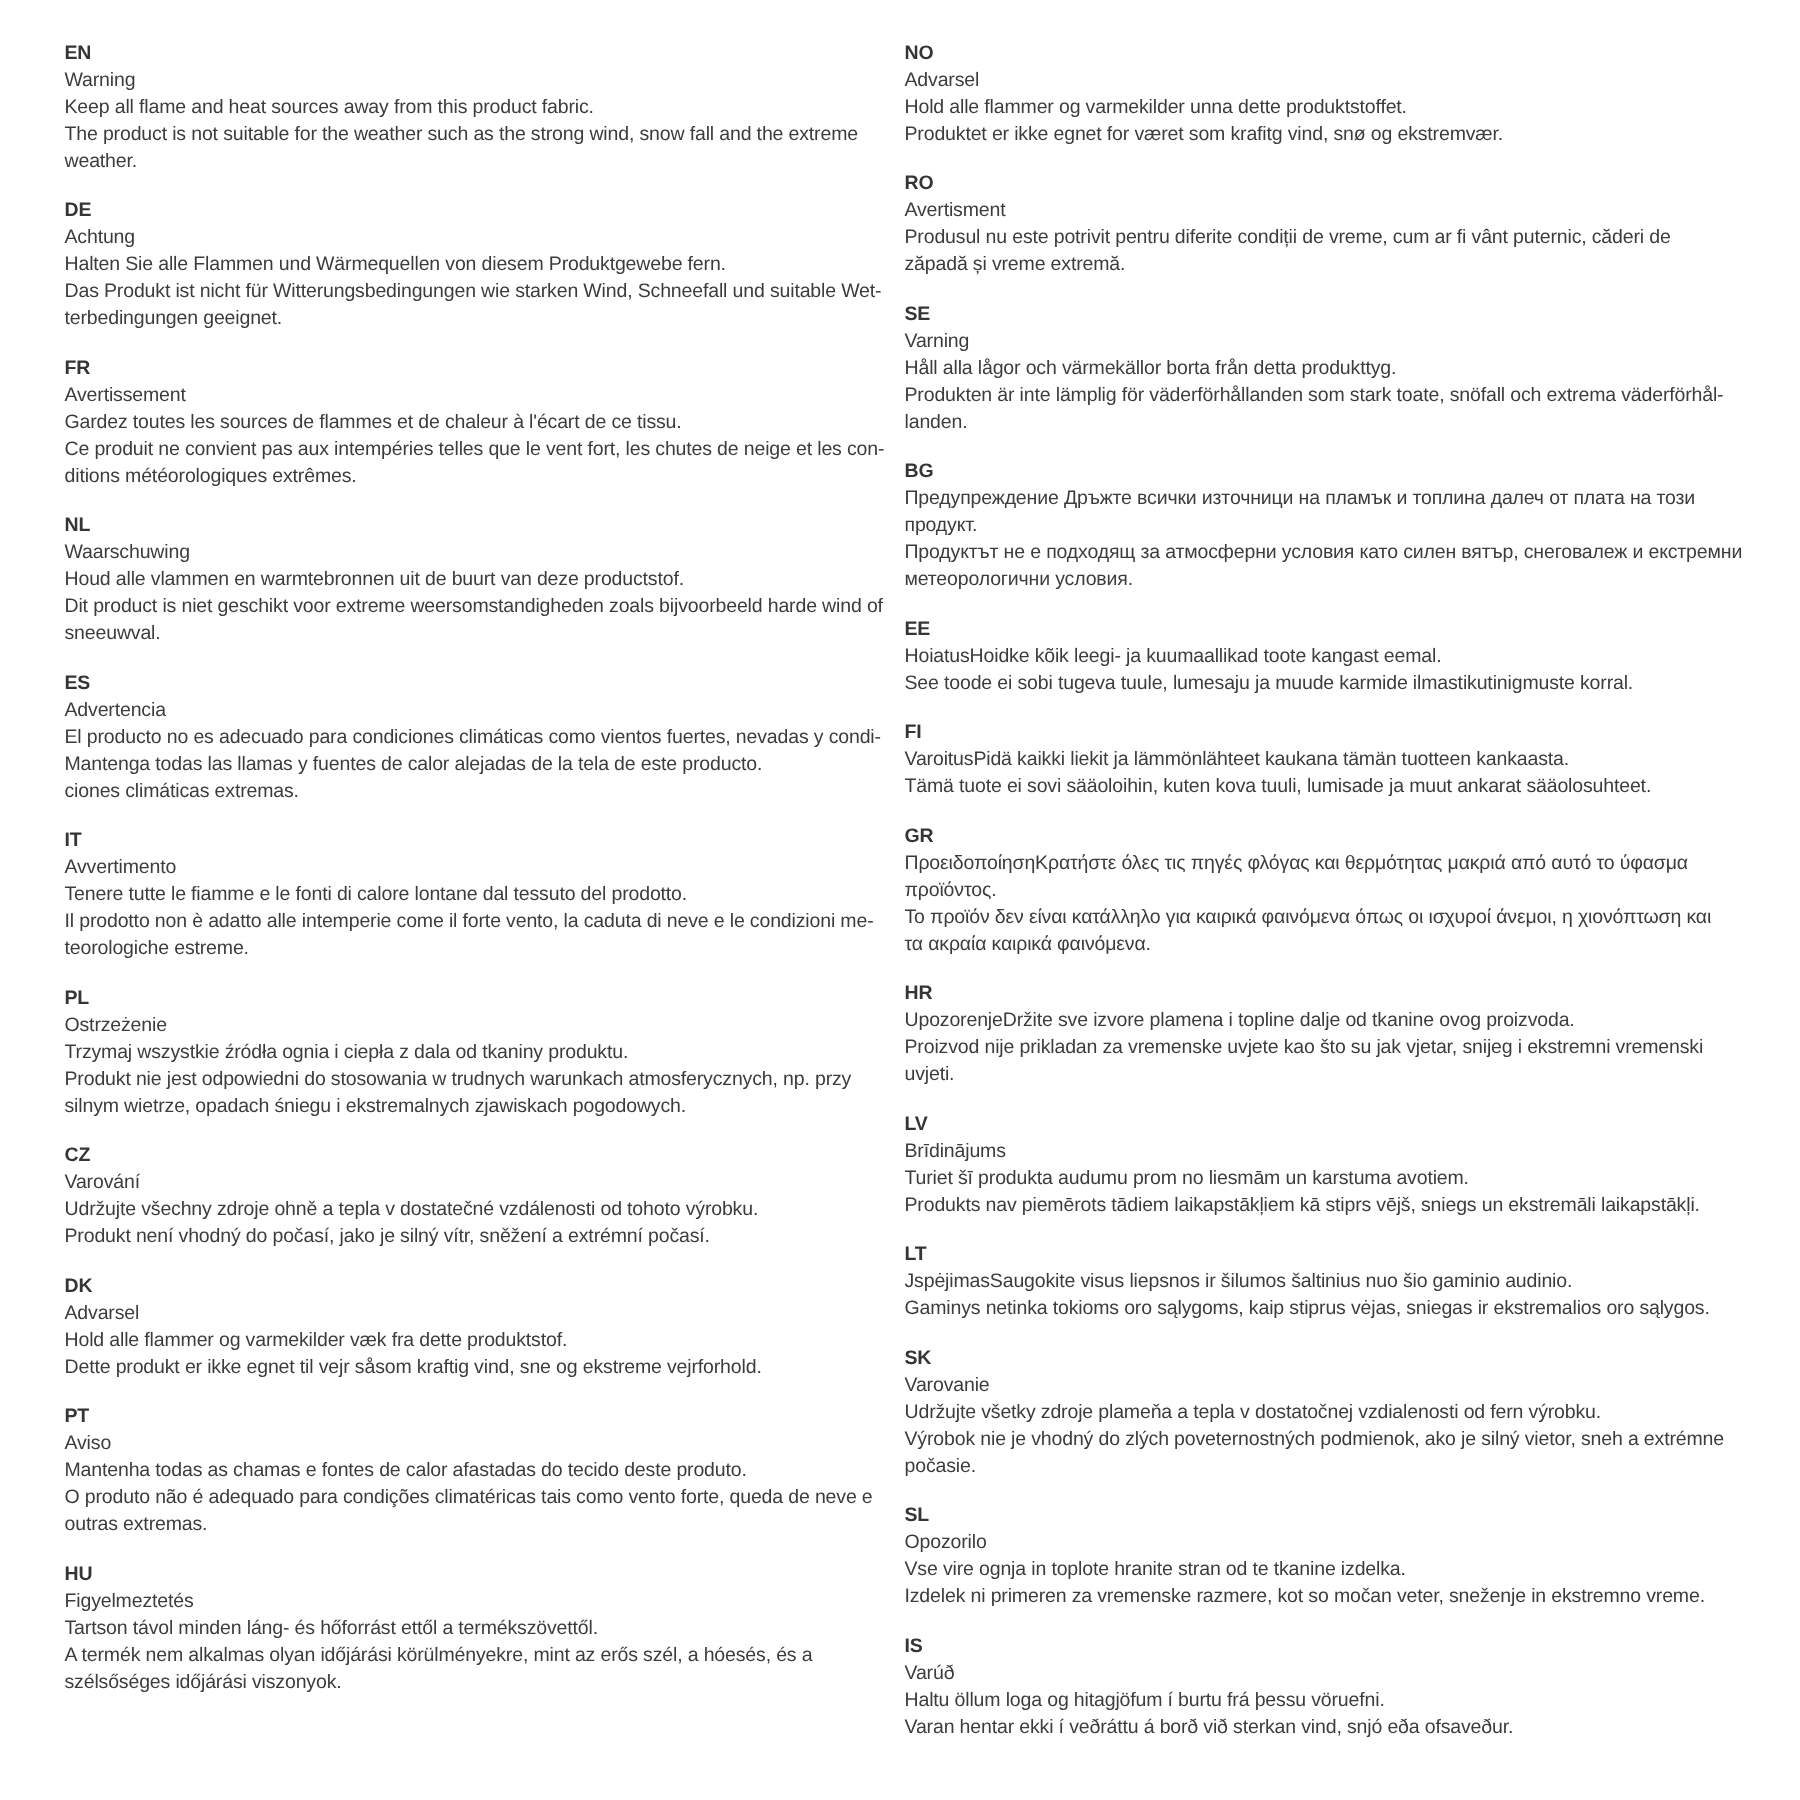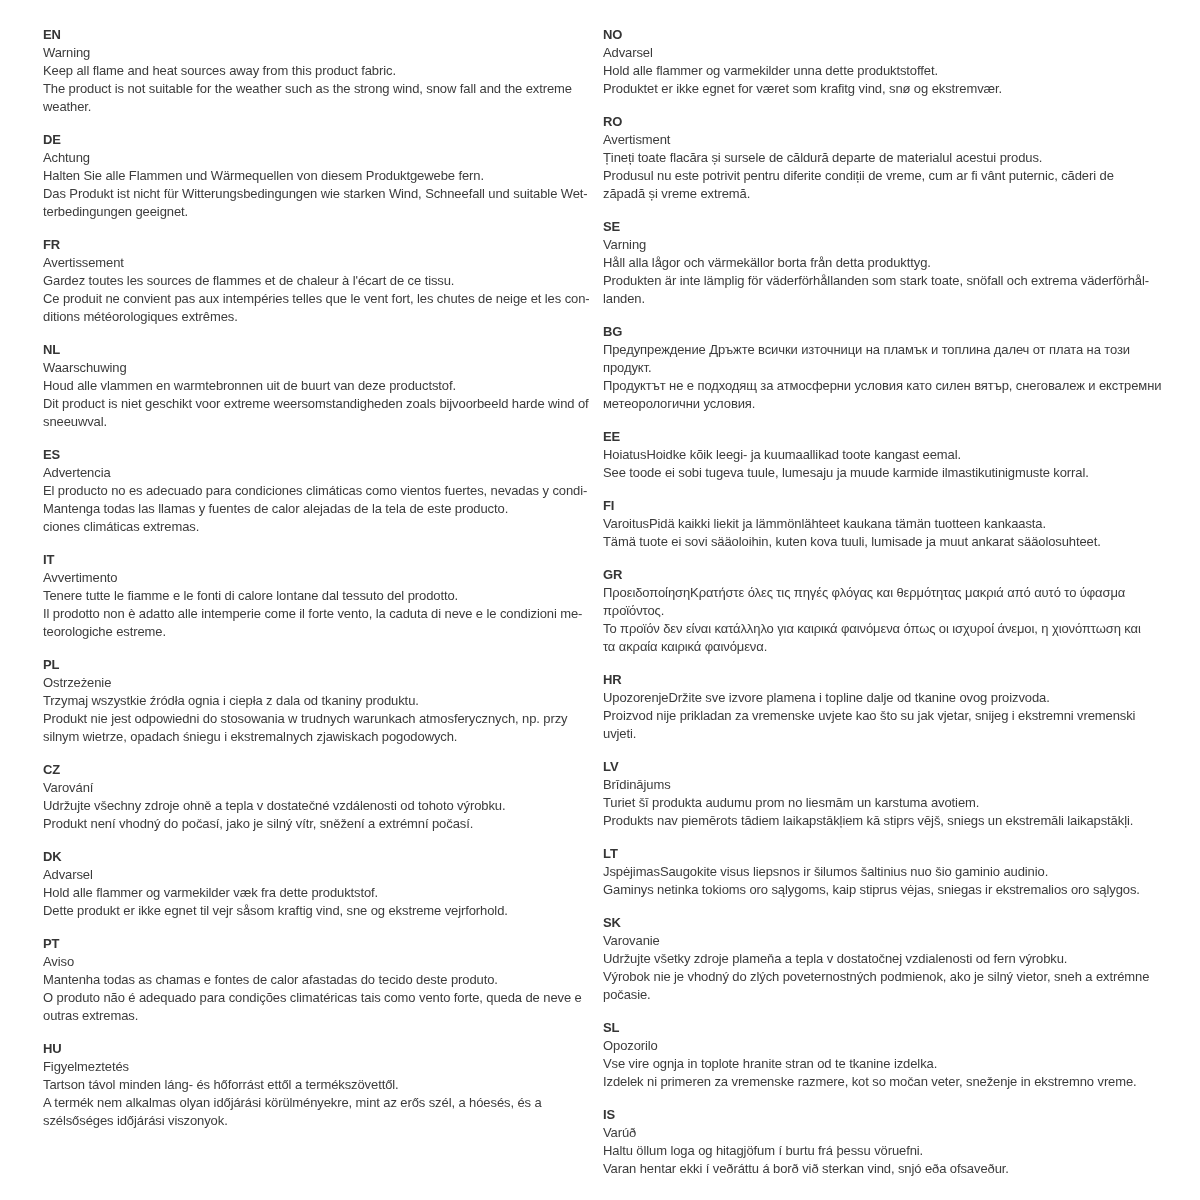--- a/index.html
+++ b/index.html
@@ -116,21 +116,20 @@
   <div class="col col-right" id="col1">
       <div class="section">
         <div class="code">NO</div>
         <div class="line">Advarsel</div>
         <div class="line">Hold alle flammer og varmekilder unna dette produktstoffet.</div>
         <div class="line">Produktet er ikke egnet for været som krafitg vind, snø og ekstremvær.</div>
       </div>
       <div class="section">
         <div class="code">RO</div>
         <div class="line">Avertisment</div>
-        <div class="line">Țineți toate flacăra și sursele de căldură departe de materialul acestui produs.</div>
         <div class="line">Produsul nu este potrivit pentru diferite condiții de vreme, cum ar fi vânt puternic, căderi de</div>
         <div class="line">zăpadă și vreme extremă.</div>
       </div>
       <div class="section">
         <div class="code">SE</div>
         <div class="line">Varning</div>
         <div class="line">Håll alla lågor och värmekällor borta från detta produkttyg.</div>
         <div class="line">Produkten är inte lämplig för väderförhållanden som stark toate, snöfall och extrema väderförhål-</div>
         <div class="line">landen.</div>
       </div>

